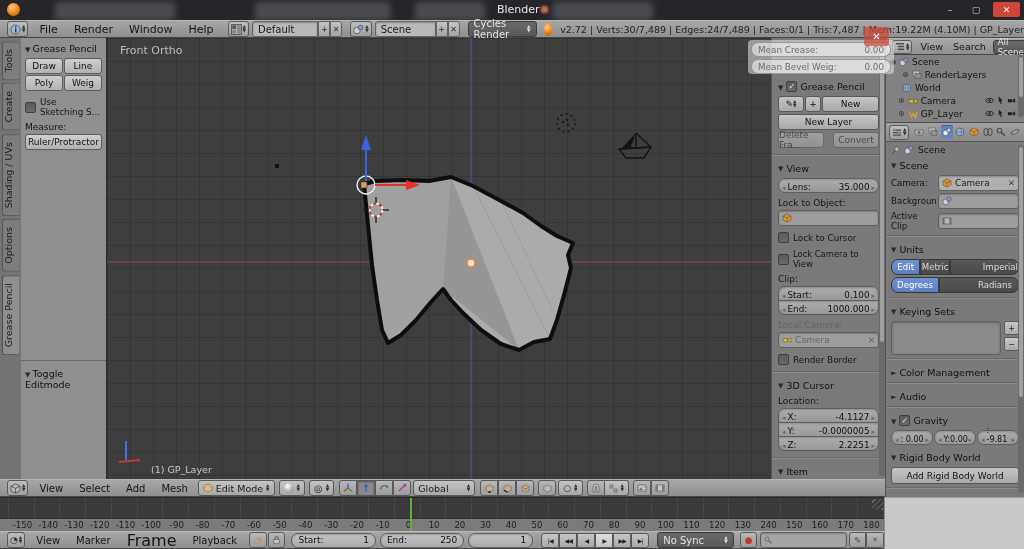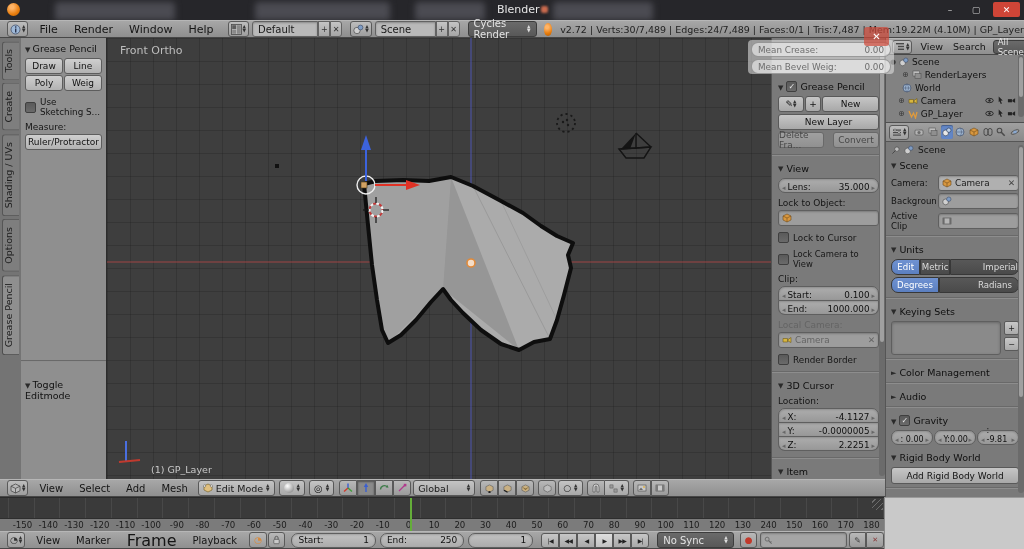--- a/index.html
+++ b/index.html
@@ -228,21 +228,21 @@
       <div class="tbtn">Poly</div>
       <div class="tbtn">Weig</div>
     </div>
     <div class="chkrow">
       <span class="chk"></span>
       <span>Use Sketching S...</span>
     </div>
     <div class="lab">Measure:</div>
     <div class="tbtn">Ruler/Protractor</div>
     <div class="sep" style="margin:210px -4px 0"></div>
-    <div class="shelf-hdr h-open" style="margin-top:17px">Toggle Editmode</div>
+    <div class="shelf-hdr h-open" style="margin-top:6px">Toggle Editmode</div>
   </div>
 
   <div id="viewport" class="abs">
     <svg width="665" height="441" viewBox="0 0 665 441">
       <line x1="0" y1="224" x2="665" y2="224" stroke="#9e4545" stroke-width="1"></line>
       <line x1="364" y1="0" x2="364" y2="441" stroke="#4c55b0" stroke-width="1"></line>
 
       <g>
         <path d="M257,146 L269,143 296,142 322,143 344,139 366,148 394,163 416,175 434,188 450,198 466,205
                  461,217 464,230 457,257 450,282 443,301 427,304 412,312 394,306 374,292 356,275 344,262 336,251

